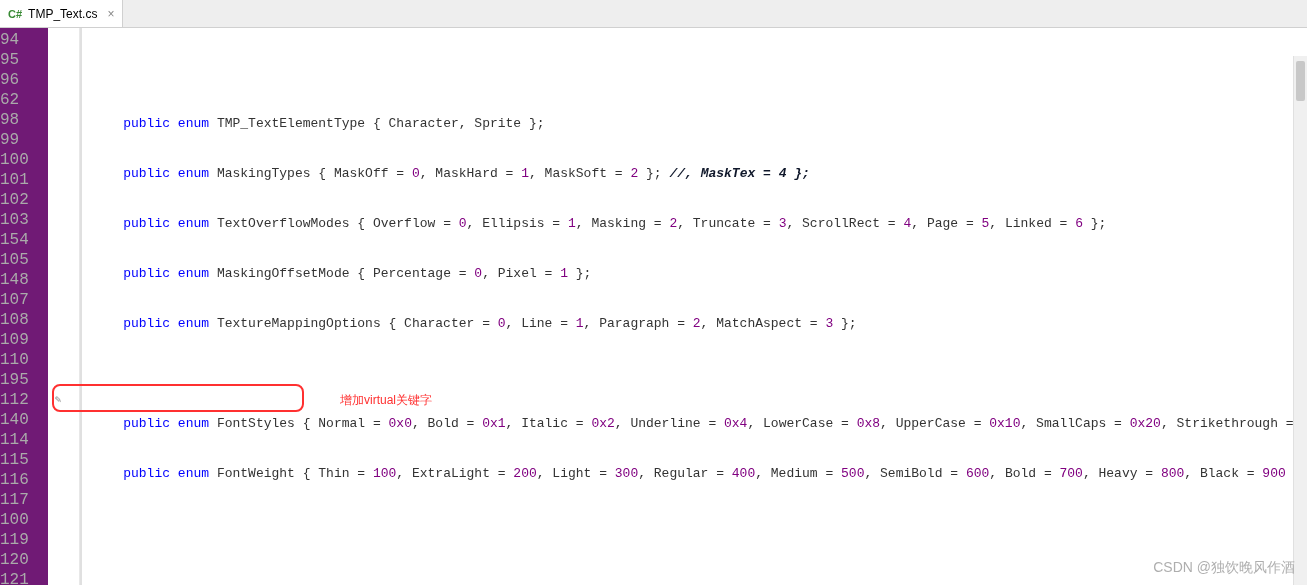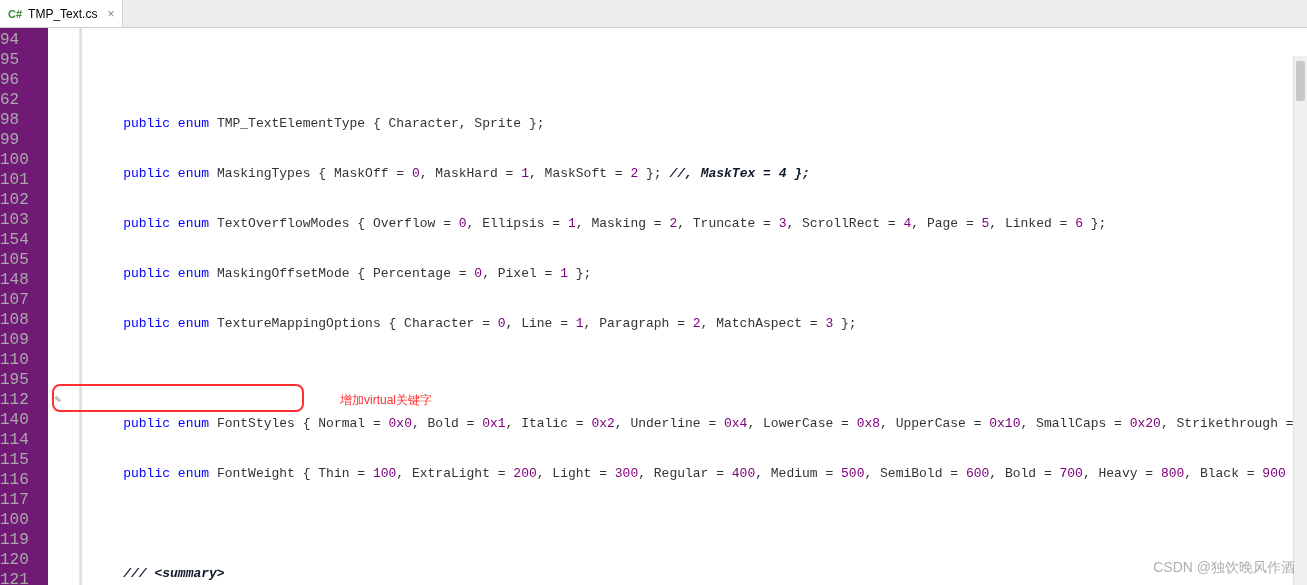--- a/index.html
+++ b/index.html
@@ -192,21 +192,20 @@
     <div class="line"></div>
     <div class="line">    <span class="kw">public</span> <span class="kw">enum</span> <span class="ident">TMP_TextElementType</span> <span class="ident">{ Character, Sprite };</span></div>
     <div class="line">    <span class="kw">public</span> <span class="kw">enum</span> <span class="ident">MaskingTypes</span> <span class="ident">{ MaskOff = </span><span class="num">0</span><span class="ident">, MaskHard = </span><span class="num">1</span><span class="ident">, MaskSoft = </span><span class="num">2</span><span class="ident"> }; </span><span class="doc-i">//, MaskTex = 4 };</span></div>
     <div class="line">    <span class="kw">public</span> <span class="kw">enum</span> <span class="ident">TextOverflowModes</span> <span id="l97"><span class="ident">{ Overflow = </span><span class="num">0</span><span class="ident">, Ellipsis = </span><span class="num">1</span><span class="ident">, Masking = </span><span class="num">2</span><span class="ident">, Truncate = </span><span class="num">3</span><span class="ident">, ScrollRect = </span><span class="num">4</span><span class="ident">, Page = </span><span class="num">5</span><span class="ident">, Linked = </span><span class="num">6</span><span class="ident"> };</span></span></div>
     <div class="line">    <span class="kw">public</span> <span class="kw">enum</span> <span class="ident">MaskingOffsetMode</span> <span id="l98"><span class="ident">{ Percentage = </span><span class="num">0</span><span class="ident">, Pixel = </span><span class="num">1</span><span class="ident"> };</span></span></div>
     <div class="line">    <span class="kw">public</span> <span class="kw">enum</span> <span class="ident">TextureMappingOptions</span> <span id="l99"><span class="ident">{ Character = </span><span class="num">0</span><span class="ident">, Line = </span><span class="num">1</span><span class="ident">, Paragraph = </span><span class="num">2</span><span class="ident">, MatchAspect = </span><span class="num">3</span><span class="ident"> };</span></span></div>
     <div class="line"></div>
     <div class="line">    <span class="kw">public</span> <span class="kw">enum</span> <span class="ident">FontStyles</span> <span id="l101"><span class="ident">{ Normal = </span><span class="num">0x0</span><span class="ident">, Bold = </span><span class="num">0x1</span><span class="ident">, Italic = </span><span class="num">0x2</span><span class="ident">, Underline = </span><span class="num">0x4</span><span class="ident">, LowerCase = </span><span class="num">0x8</span><span class="ident">, UpperCase = </span><span class="num">0x10</span><span class="ident">, SmallCaps = </span><span class="num">0x20</span><span class="ident">, Strikethrough = </span><span class="num">0x40</span></span></div>
     <div class="line">    <span class="kw">public</span> <span class="kw">enum</span> <span class="ident">FontWeight</span> <span id="l102"><span class="ident">{ Thin = </span><span class="num">100</span><span class="ident">, ExtraLight = </span><span class="num">200</span><span class="ident">, Light = </span><span class="num">300</span><span class="ident">, Regular = </span><span class="num">400</span><span class="ident">, Medium = </span><span class="num">500</span><span class="ident">, SemiBold = </span><span class="num">600</span><span class="ident">, Bold = </span><span class="num">700</span><span class="ident">, Heavy = </span><span class="num">800</span><span class="ident">, Black = </span><span class="num">900</span><span class="ident"> };</span></span></div>
     <div class="line"></div>
-    <div class="line">    <span class="doc-i">/// &lt;summary&gt;</span></div>
     
     
     
     
     
     
     
     
     
     

